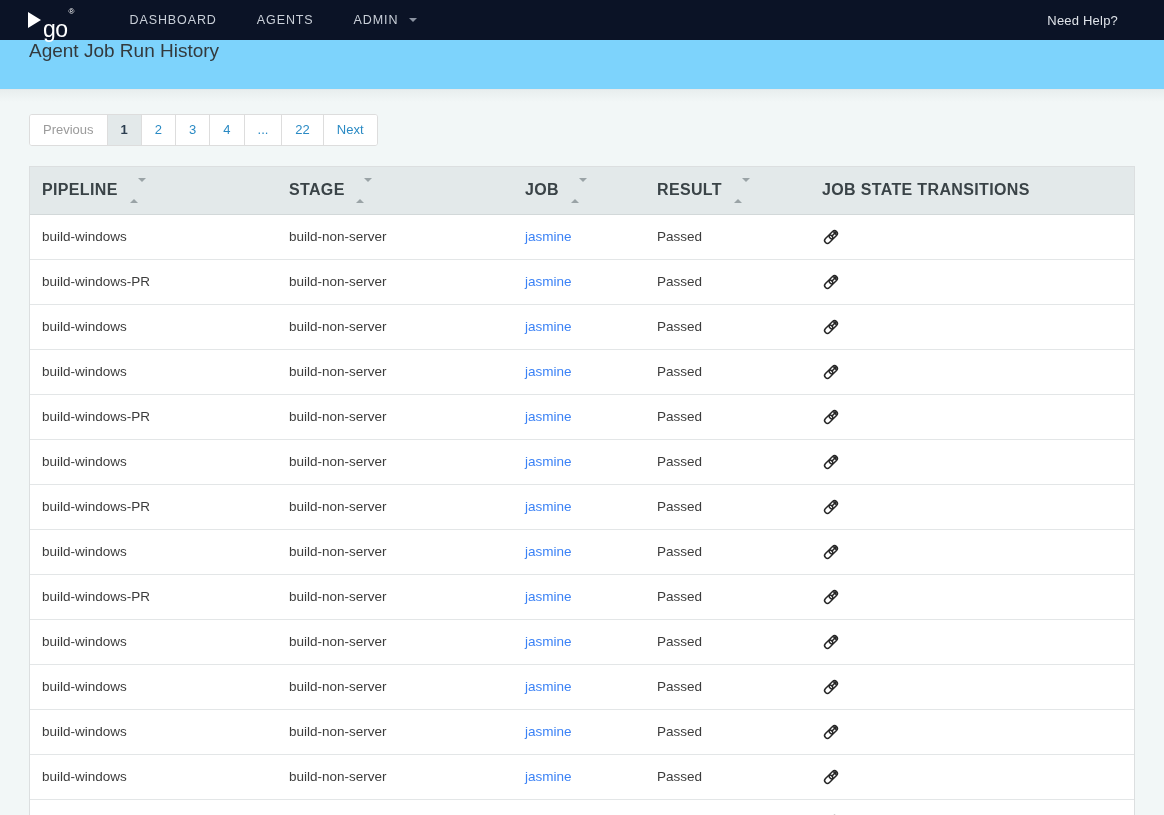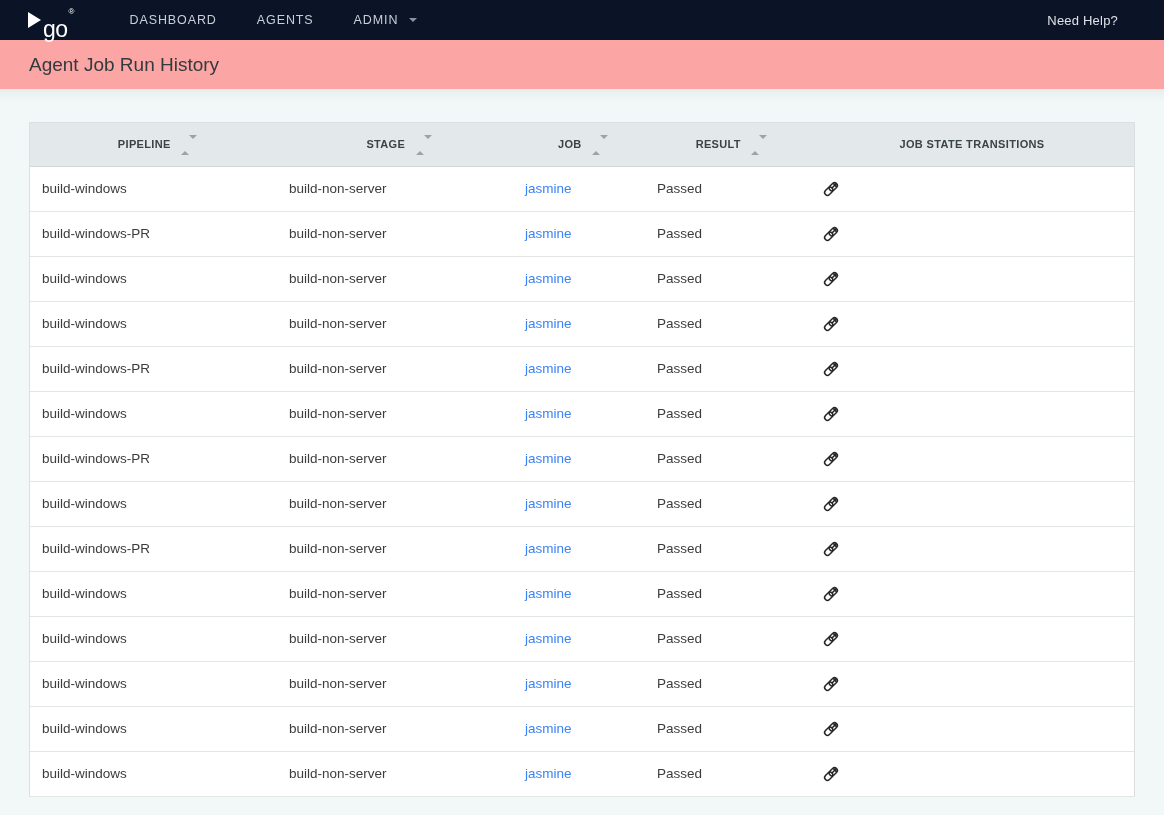--- a/index.html
+++ b/index.html
@@ -81,24 +81,23 @@
   .user-icon {
     display: inline-block;
     width: 9px; height: 11px;
     margin-right: 7px;
     position: relative;
     top: 1px;
   }
 
   
   .page-header {
-    background: #fca5a5;
+    background: #7dd3fc;
     height: 50px;
     display: flex;
-    align-items: center;
     padding-left: 29px;
     border-bottom: 1px solid #e6eaea;
   }
   .page-title {
     font-size: 19px;
     color: #333a3d;
     font-weight: 400;
   }
   .header-shadow {
     height: 12px;
@@ -148,22 +147,22 @@
     border: 1px solid #dcdfe0;
     border-bottom: none;
   }
   table {
     width: 100%;
     border-collapse: collapse;
     table-layout: fixed;
   }
   thead th {
     background: #e3e9ea;
-    text-align: center;
-    font-size: 11px;
+    text-align: left;
+    font-size: 16px;
     font-weight: bold;
     letter-spacing: 0.35px;
     color: #3a4347;
     padding: 14px 12px 14px 12px;
     height: 43px;
     border-bottom: 1px solid #d2d8d9;
     cursor: pointer;
     white-space: nowrap;
   }
   thead th.nosort { cursor: default; }
@@ -244,20 +243,30 @@
 </div>
 
 <div class="page-header">
   <div class="page-title">Agent Job Run History</div>
 </div>
 <div class="header-shadow"></div>
 
 <div class="content">
 
   
+  <div class="pagination">
+    <div class="page-item disabled">Previous</div>
+    <div class="page-item active">1</div>
+    <div class="page-item">2</div>
+    <div class="page-item">3</div>
+    <div class="page-item">4</div>
+    <div class="page-item">...</div>
+    <div class="page-item">22</div>
+    <div class="page-item">Next</div>
+  </div>
 
   
   <div class="table-wrap">
     <table>
       <thead>
         <tr>
           <th class="col-pipeline">
             <span>PIPELINE</span>
             <span class="sort-arrows"><span class="up"></span><span class="dn"></span></span>
           </th>

